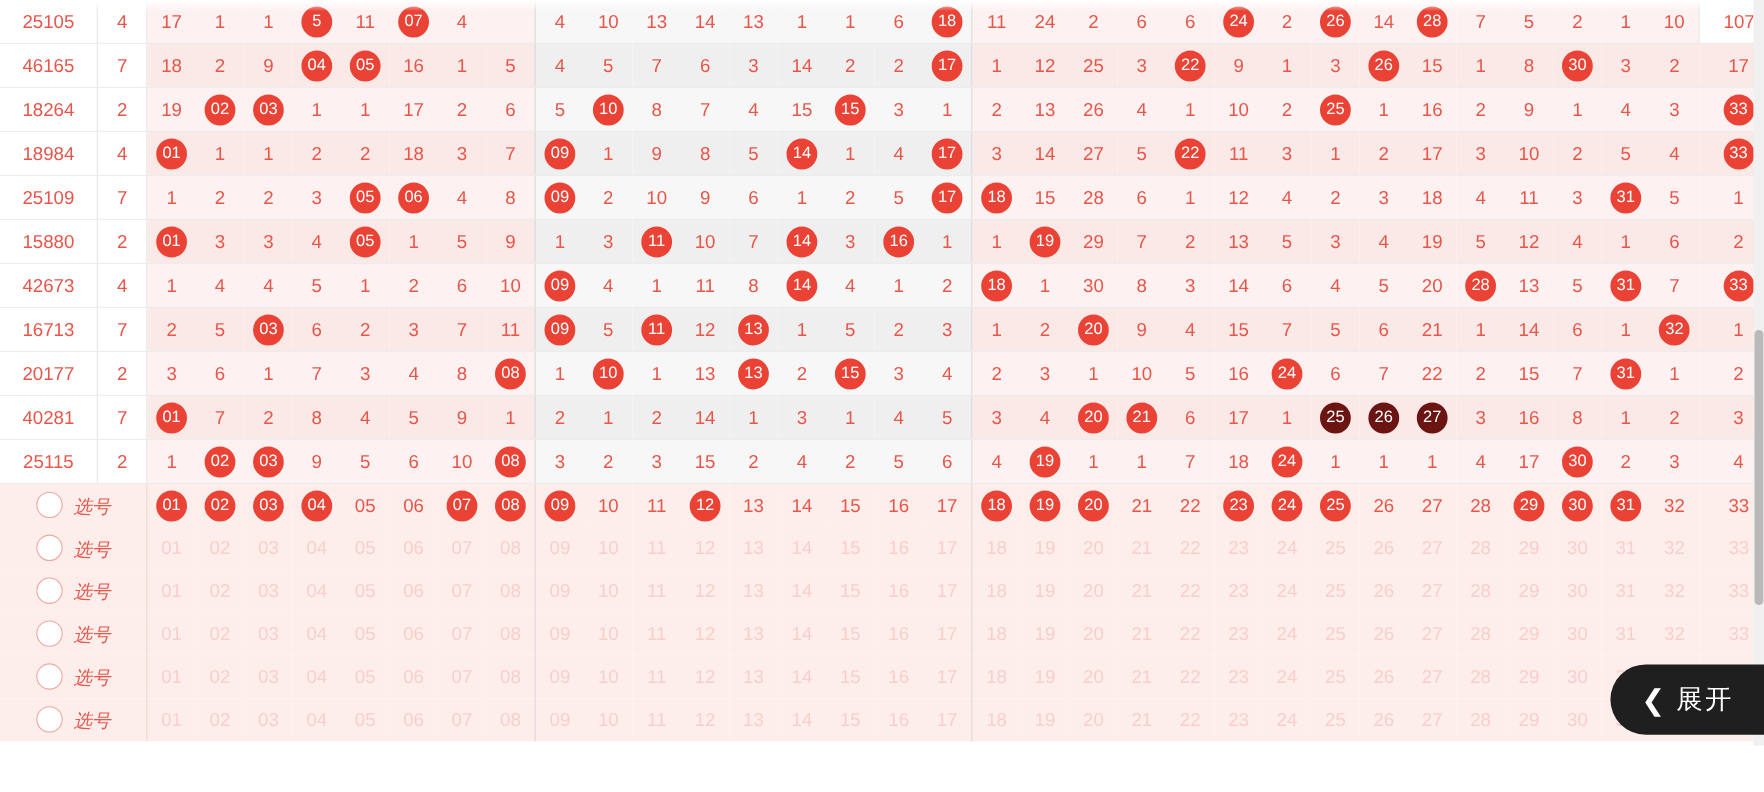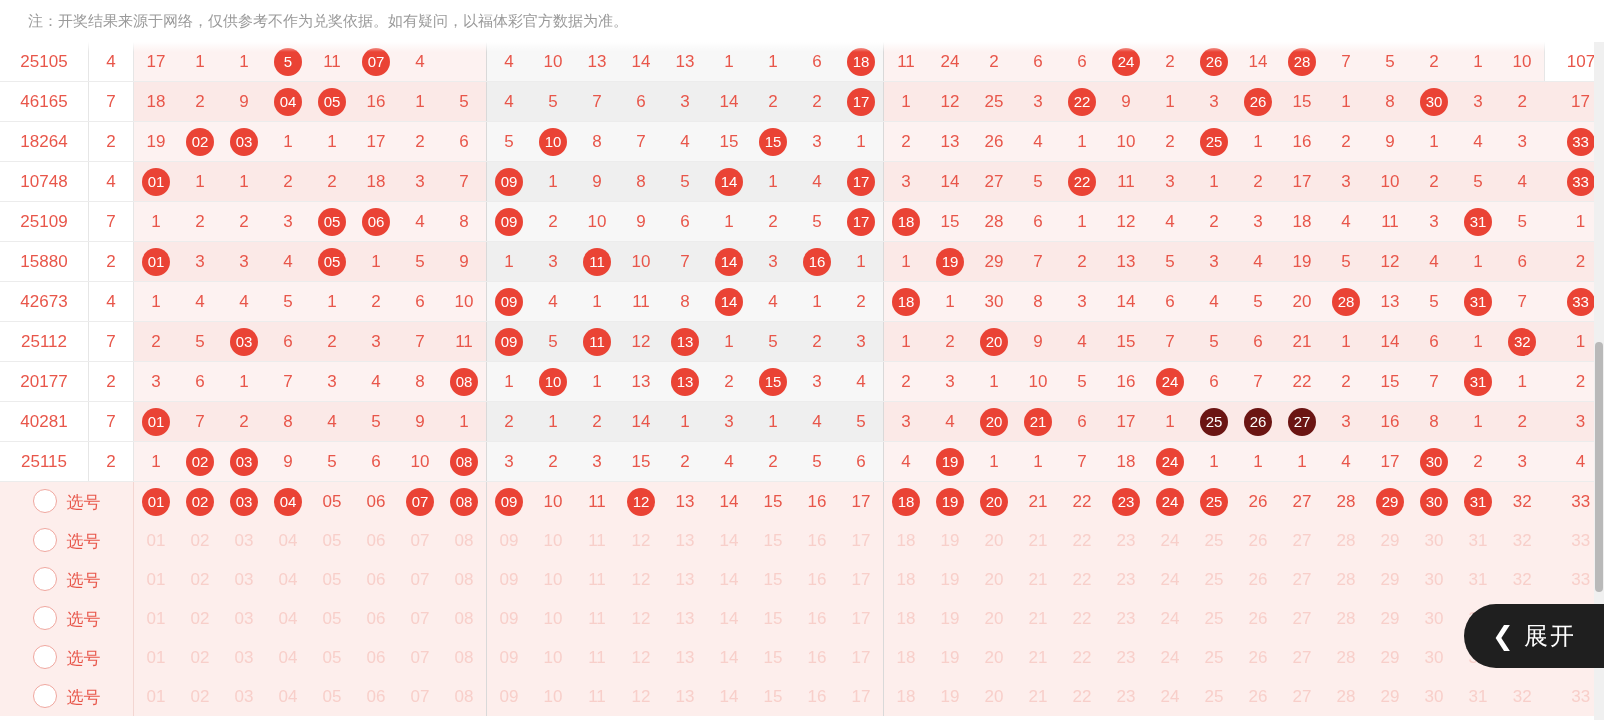--- a/index.html
+++ b/index.html
@@ -34,20 +34,21 @@
   .ball{
     display:inline-block;width:28px;height:28px;line-height:28px;border-radius:50%;
     background:#ea4335;color:#fff;font-size:15px;text-align:center;
   }
   .ball.blue{background:#6b1513;}
 
   
   td.pick-label{
     width:132px;text-align:left;padding-left:22px;color:#f0857c;font-size:17px;background:#fdeeec;
     border-right:1px solid #f3d6d2;
+    font-style:italic;
   }
   .circle{
     display:inline-block;width:22px;height:22px;border:1px solid #f0a79f;border-radius:50%;
     vertical-align:-5px;margin-right:10px;background:#fff;
   }
   tr.pick td{background:#fdeeec;height:39px;border-bottom:none;}
   td.pk{font-size:17px;color:#f6c3bd;width:44px;}
   td.pk .ball{width:28px;height:28px;line-height:28px;font-size:15px;}
 
   .topfade{position:absolute;top:0;left:0;width:1565px;height:10px;background:linear-gradient(#fff,rgba(255,255,255,0));pointer-events:none;}
@@ -63,21 +64,20 @@
     display:flex;align-items:center;justify-content:center;gap:10px;
   }
   .expand .chev{font-size:26px;line-height:1;color:#fff;}
   .expand .txt{font-size:24px;letter-spacing:2px;}
 </style>
 </head>
 <body>
 
 <div class="app">
 
-  <div class="notice">注：开奖结果来源于网络，仅供参考不作为兑奖依据。如有疑问，以福体彩官方数据为准。</div>
 
   <div class="grid-wrap">
     <table class="grid" id="grid">
       <tbody id="grid-body">
           <tr>
             <td class="issue">25105</td>
             <td class="week">4</td>
             <td class="num z1">17</td>
             <td class="num z1">1</td>
             <td class="num z1">1</td>
@@ -182,21 +182,21 @@
             <td class="num z3">16</td>
             <td class="num z3">2</td>
             <td class="num z3">9</td>
             <td class="num z3">1</td>
             <td class="num z3">4</td>
             <td class="num z3">3</td>
             <td class="num z3"><span class="ball">33</span></td>
             <td class="sum">88</td>
           </tr>
           <tr class="row-alt">
-            <td class="issue">10748</td>
+            <td class="issue">18984</td>
             <td class="week">4</td>
             <td class="num z1"><span class="ball">01</span></td>
             <td class="num z1">1</td>
             <td class="num z1">1</td>
             <td class="num z1">2</td>
             <td class="num z1">2</td>
             <td class="num z1">18</td>
             <td class="num z1">3</td>
             <td class="num z1">7</td>
             <td class="num z2 sep-l"><span class="ball">09</span></td>
@@ -334,21 +334,21 @@
             <td class="num z3">20</td>
             <td class="num z3"><span class="ball">28</span></td>
             <td class="num z3">13</td>
             <td class="num z3">5</td>
             <td class="num z3"><span class="ball">31</span></td>
             <td class="num z3">7</td>
             <td class="num z3"><span class="ball">33</span></td>
             <td class="sum">133</td>
           </tr>
           <tr class="row-alt">
-            <td class="issue">25112</td>
+            <td class="issue">16713</td>
             <td class="week">7</td>
             <td class="num z1">2</td>
             <td class="num z1">5</td>
             <td class="num z1"><span class="ball">03</span></td>
             <td class="num z1">6</td>
             <td class="num z1">2</td>
             <td class="num z1">3</td>
             <td class="num z1">7</td>
             <td class="num z1">11</td>
             <td class="num z2 sep-l"><span class="ball">09</span></td>

